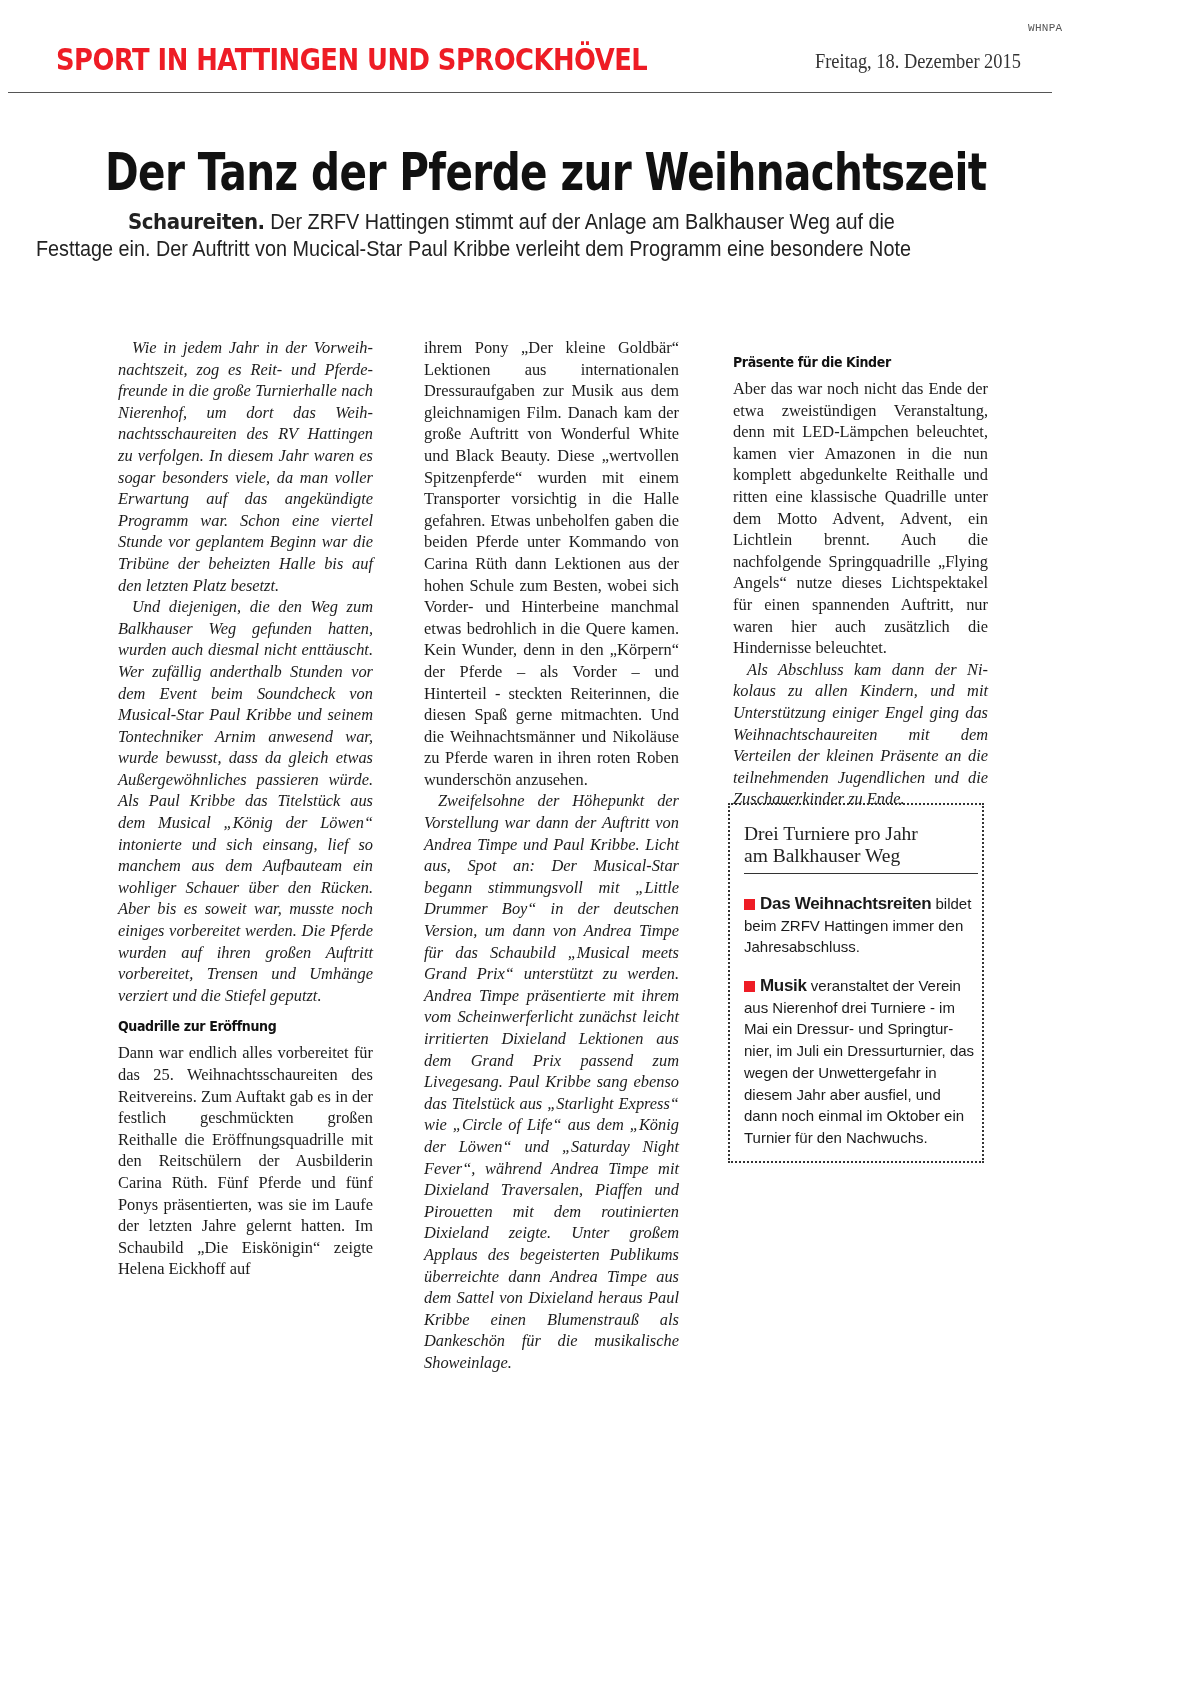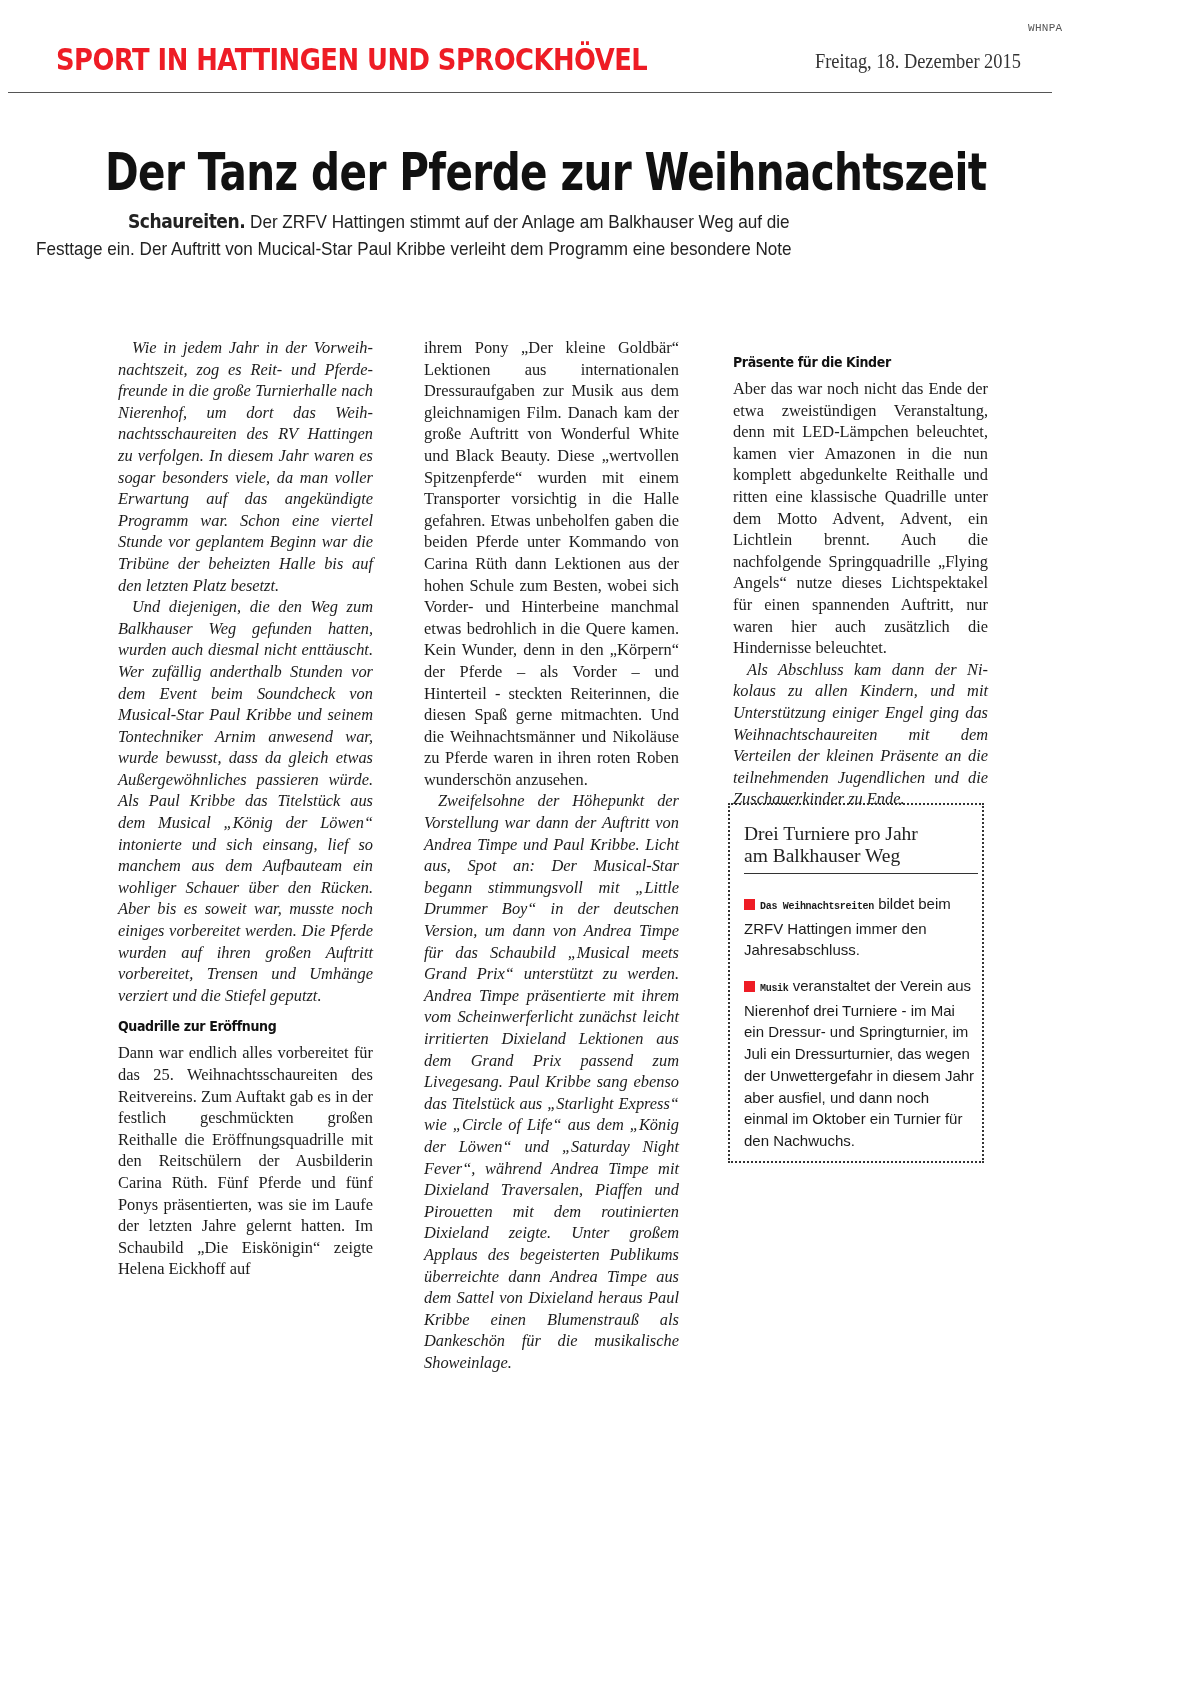--- a/index.html
+++ b/index.html
@@ -5,39 +5,39 @@
   html, body { margin:0; padding:0; background:#ffffff; }
   body { width:1200px; height:1697px; position:relative; overflow:hidden; color:#1a1a1a; }
   .abs { position:absolute; }
 
   .agency { left:1028px; top:22px; font-family:Liberation Mono, monospace; font-size:11px; color:#555; letter-spacing:0.3px; }
   .section-title { left:56px; top:42px; font-family:"DejaVu Sans", sans-serif; font-weight:bold; font-size:30px; color:#ee1c25; letter-spacing:-0.6px; transform:scaleX(0.86); transform-origin:left top; white-space:nowrap; }
   .date { left:815px; top:50px; font-family:"Liberation Serif", serif; font-size:20px; color:#333; white-space:nowrap; transform:scaleX(0.92); transform-origin:left top; }
   .rule { left:8px; top:92px; width:1044px; height:0; border-top:1.6px solid #555; }
 
   .headline { left:105px; top:140px; width:900px; font-family:"DejaVu Sans", sans-serif; font-weight:bold; font-size:52px; line-height:64px; color:#111; white-space:nowrap; transform:scaleX(0.78); transform-origin:left top; letter-spacing:-0.8px; }
-  .subhead { left:0; top:208px; width:1200px; font-family:"Liberation Sans", sans-serif; font-size:19px; line-height:27px; color:#222; }
+  .subhead { left:0; top:208px; width:1200px; font-family:"Liberation Sans", sans-serif; font-size:22px; line-height:27px; color:#222; }
   .subhead .line { display:block; white-space:nowrap; transform:scaleX(0.9); transform-origin:left top; }
   .subhead .l1 { margin-left:128px; }
   .subhead .l2 { margin-left:36px; }
   .subhead .kicker { font-family:"DejaVu Sans", sans-serif; font-weight:bold; letter-spacing:-0.5px; }
 
   .col { width:255px; font-family:"Liberation Serif", serif; font-size:16.4px; line-height:21.6px; color:#1c1c1c; text-align:justify; hyphens:manual; }
   .col p { margin:0; }
   .col p.indent { text-indent:14px;font-style:italic; }
   .col h3 { margin:10px 0 6px 0; font-family:"DejaVu Sans", sans-serif; font-weight:bold; font-size:14px; line-height:20px; letter-spacing:-0.4px; color:#111; transform:scaleX(0.9); transform-origin:left top; white-space:nowrap; }
   .col h3.first { margin-top:0; }
   .c1 { left:118px; top:337px; }
   .c2 { left:424px; top:337px; }
   .c3 { left:733px; top:332px;margin-top:20px; }
 
   .infobox { left:728px; top:803px; width:252px; height:356px; border:2px dotted #333; }
   .infobox .ititle { position:absolute; left:14px; top:18px; width:234px; font-family:"Liberation Serif", serif; font-size:19.5px; line-height:22px; color:#222; padding-bottom:6px; border-bottom:1.2px solid #333; }
   .infobox .item { position:absolute; left:14px; width:232px; font-family:"Liberation Sans", sans-serif; font-size:15px; line-height:21.7px; color:#1a1a1a; }
-  .infobox .item b { font-family:Liberation Mono, monospace; font-size:10px; letter-spacing:-0.3px; }
+  .infobox .item b { font-family:Liberation Sans, sans-serif; font-size:17px; letter-spacing:-0.3px; }
   .infobox .i1 { top:88px; }
   .infobox .i2 { top:170px; }
   .sq { display:inline-block; width:11px; height:11px; background:#ee1c25; margin-right:5px; vertical-align:-1px; }
 </style>
 </head>
 <body>
 
 <div class="abs agency">WHNPA</div>
 <div class="abs section-title">SPORT IN HATTINGEN UND SPROCKHÖVEL</div>
 <div class="abs date">Freitag, 18. Dezember 2015</div>

